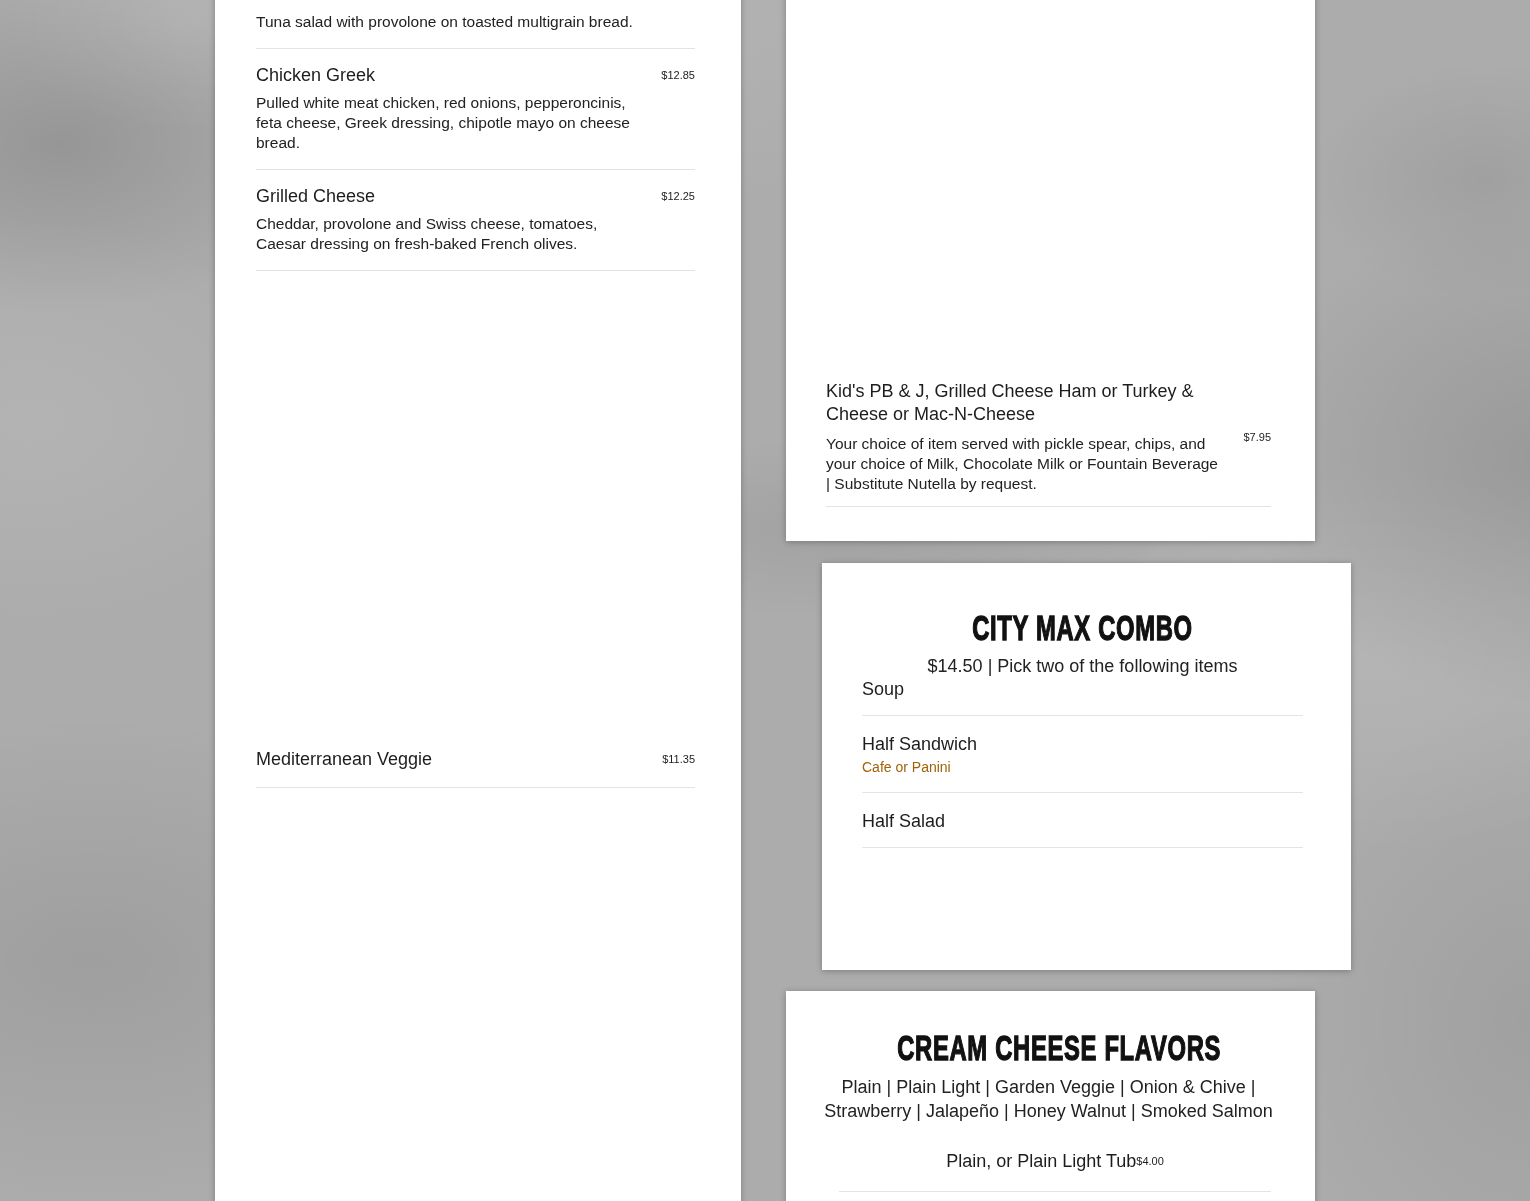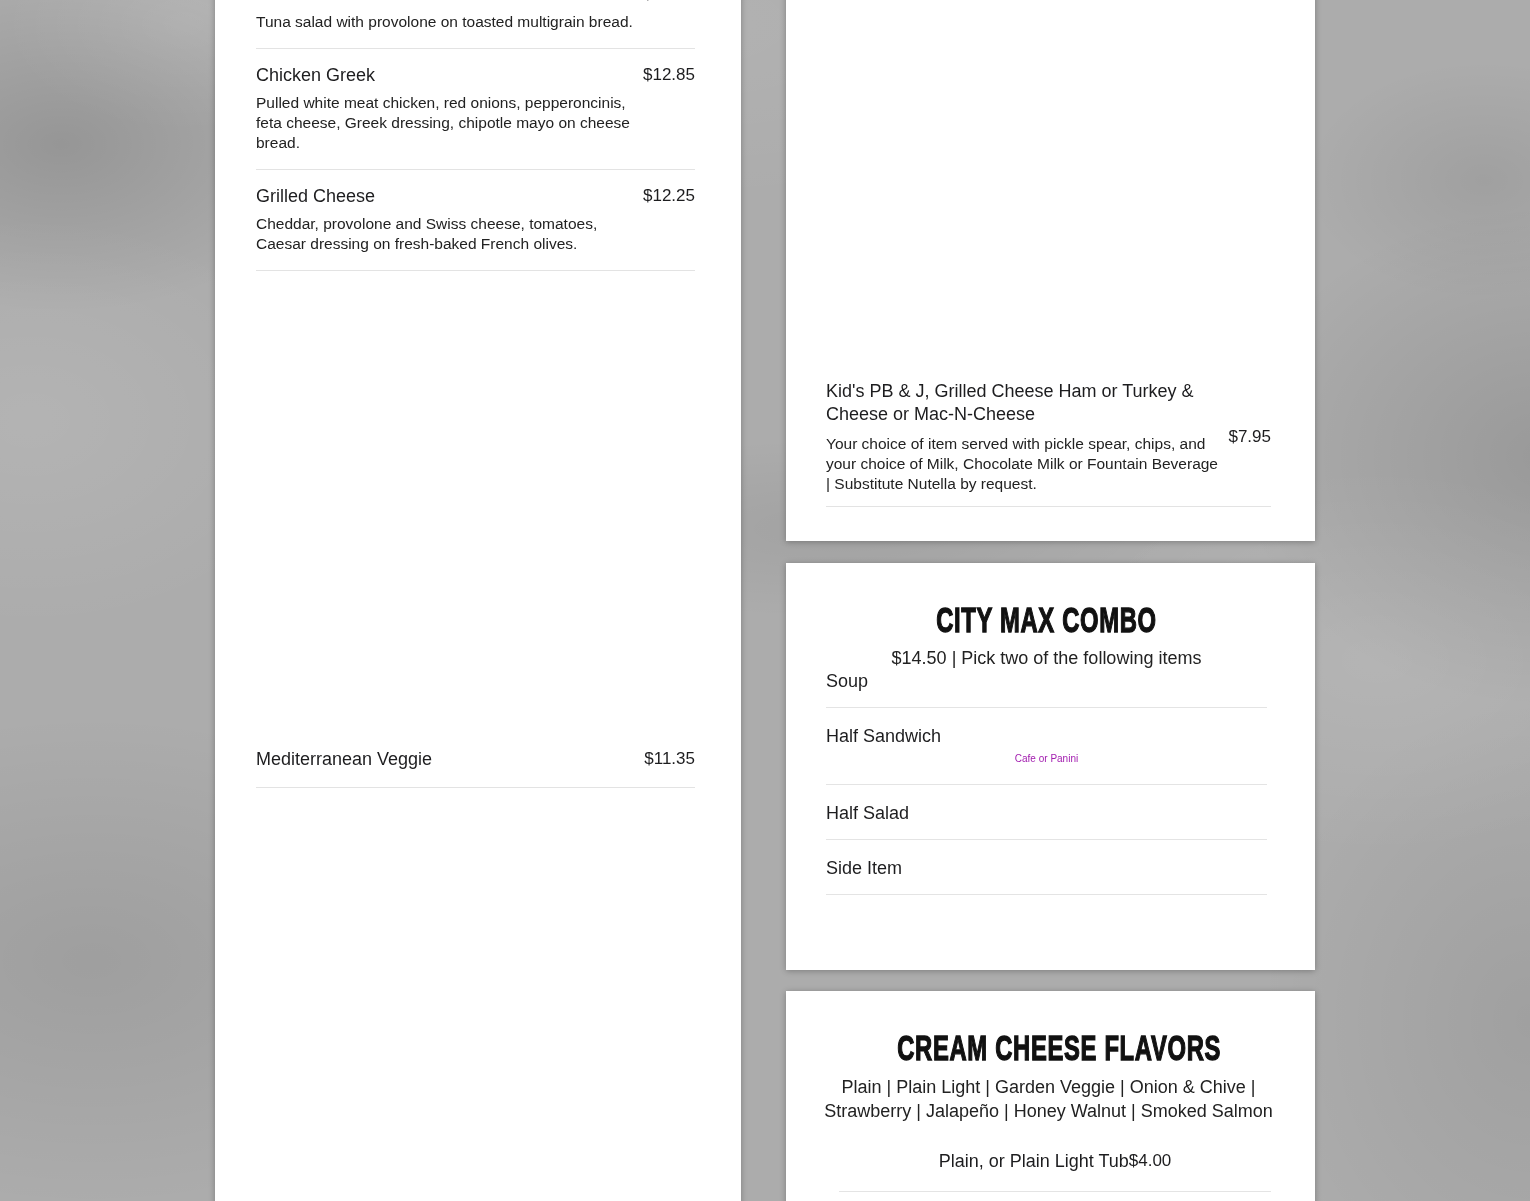--- a/index.html
+++ b/index.html
@@ -23,32 +23,32 @@
       radial-gradient(420px 500px at 100% 85%, rgba(0,0,0,.07), transparent 65%),
       radial-gradient(520px 140px at 55% 44%, rgba(0,0,0,.06), transparent 65%);
   }
   .card{
     position:absolute;background:#fff;z-index:1;
     box-shadow:0 1px 6px rgba(0,0,0,.28);
     box-sizing:border-box;color:#1d1d1f;
   }
   .card-left{left:215px;top:-18px;width:526px;height:1400px;padding:0 46px 0 41px;}
   .card-kids{left:786px;top:-40px;width:529px;height:581px;padding:0 44px 0 40px;}
-  .card-combo{left:786px;top:563px;width:529px;height:407px;padding:0 48px 0 40px;}
+  .card-combo{left:822px;top:563px;width:529px;height:407px;padding:8px 48px 0 40px;}
   .card-cream{left:786px;top:991px;width:529px;height:400px;padding:0 44px 0 40px;}
 
   .menu-item{
     display:flex;justify-content:space-between;align-items:flex-start;
     padding:14px 0 16px;border-bottom:1px solid #e3e3e3;
   }
   .card-left .menu-item:first-child{padding-top:0;}
   .item-main{flex:1 1 auto;max-width:398px;padding-right:10px;}
   .item-name{font-size:18px;line-height:24px;font-weight:500;color:#1d1d1f;}
   .item-desc{font-size:15.5px;line-height:20px;margin-top:6px;color:#222;}
-  .item-price{flex:0 0 auto;font-size:17px;line-height:24px;font-weight:500;white-space:nowrap;}
+  .item-price{flex:0 0 auto;font-size:11px;line-height:24px;font-weight:500;white-space:nowrap;}
 
   .image-gap{height:462px;}
   .kids-spacer{height:420px;}
   .kids-item{align-items:center;padding:0 0 12px;}
   .kids-item .item-name{line-height:23px;}
   .kids-item .item-desc{margin-top:8px;}
 
   .card-title{
     margin:38px 0 0;font-size:35px;line-height:38px;font-weight:800;
     text-align:center;color:#111;letter-spacing:1px;
@@ -56,21 +56,21 @@
     -webkit-text-stroke:1.3px #111;white-space:nowrap;
   }
   .card-subtitle{
     margin-top:8px;font-size:18px;line-height:24px;text-align:center;color:#222;
   }
   .card-combo .card-subtitle{line-height:22px;}
   .combo-list{}
   .combo-row{padding:16px 0 14px;border-bottom:1px solid #e4e4e4;}
   .combo-row:first-child{padding-top:0;}
   .combo-name{font-size:18px;line-height:24px;font-weight:500;color:#1d1d1f;}
-  .combo-sub{font-size:10px;line-height:22px;color:#a21caf;text-align:center;}
+  .combo-sub{font-size:14px;line-height:22px;color:#a16207;}
   .cream-subtitle{margin-left:-12px;margin-right:-12px;}
   .cream-row{margin-top:26px;padding:0 0 18px;border-bottom:1px solid #e4e4e4;
     display:flex;justify-content:center;align-items:flex-start;margin-left:13px;}
 </style>
 </head>
 <body>
 
 <div class="bg"></div>
 
 <div class="card card-left">
@@ -128,23 +128,20 @@
     <div class="combo-row">
       <div class="combo-name">Soup</div>
     </div>
     <div class="combo-row">
       <div class="combo-name">Half Sandwich</div>
       <div class="combo-sub">Cafe or Panini</div>
     </div>
     <div class="combo-row">
       <div class="combo-name">Half Salad</div>
     </div>
-    <div class="combo-row">
-      <div class="combo-name">Side Item</div>
-    </div>
   </div>
 </div>
 
 <div class="card card-cream">
   <h2 class="card-title">CREAM CHEESE FLAVORS</h2>
   <div class="card-subtitle cream-subtitle">Plain | Plain Light | Garden Veggie | Onion &amp; Chive | Strawberry | Jalapeño | Honey Walnut | Smoked Salmon</div>
   <div class="cream-row">
     <div class="combo-name">Plain, or Plain Light Tub</div>
     <div class="item-price">$4.00</div>
   </div>

